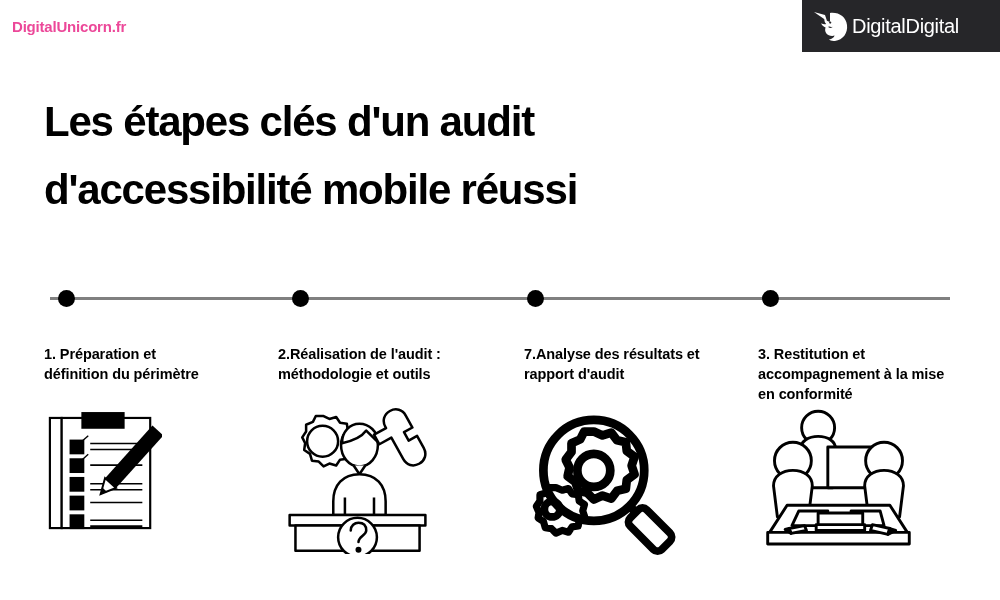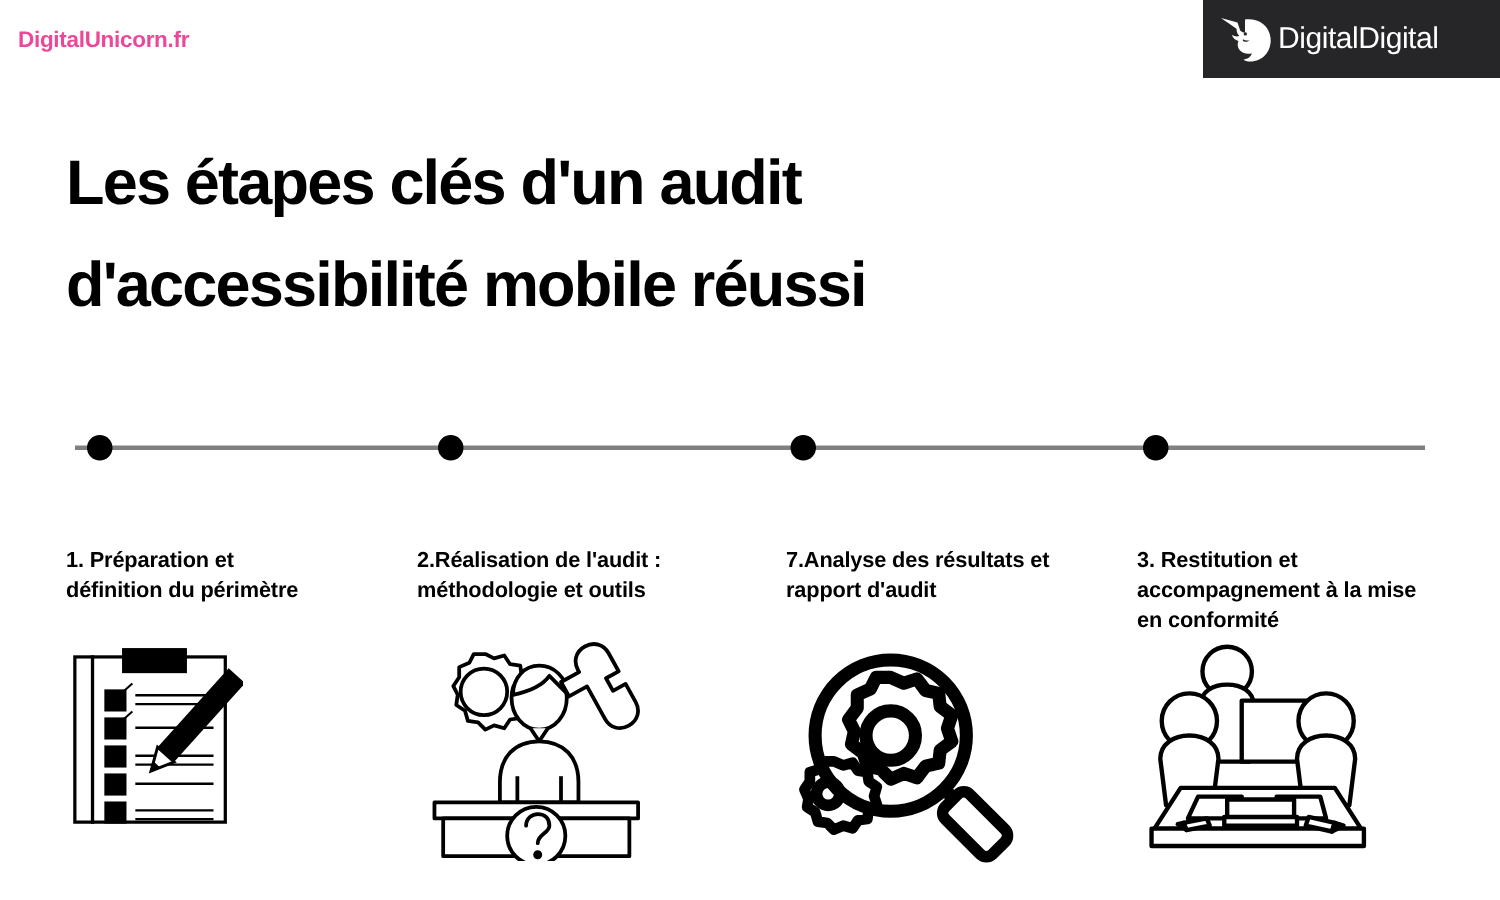--- a/index.html
+++ b/index.html
@@ -96,21 +96,20 @@
     background: #000000;
   }
 
   
   .steps {
     position: absolute;
     left: 0;
     top: 344px;
     width: 1000px;
     height: 230px;
-    margin-top: 20px;
   }
   .step {
     position: absolute;
     top: 0;
     width: 205px;
   }
   .step-label {
     font-size: 14.5px;
     line-height: 20px;
     font-weight: bold;

